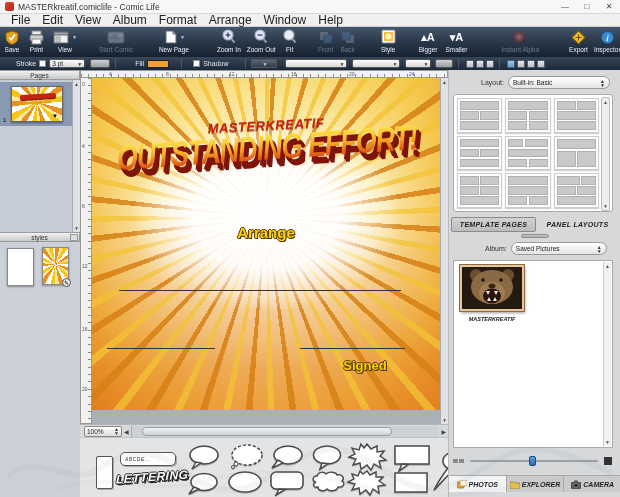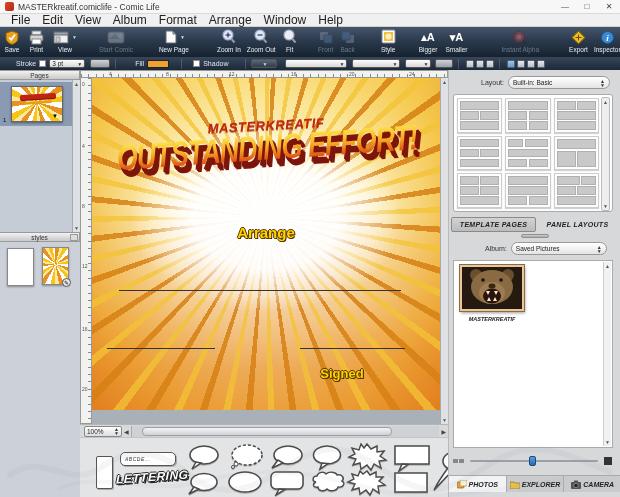--- a/index.html
+++ b/index.html
@@ -73,21 +73,21 @@
   }
   .cert-brand { position:absolute; left:0; right:0; top:40px; text-align:center; font-weight:bold; font-style:italic; font-size:13px; letter-spacing:.5px; color:#c32414; transform:rotate(-3deg); text-shadow:0 1px 0 rgba(120,20,5,.5); }
   .cert-title-wrap { position:absolute; left:4px; right:0; top:55px; height:60px; transform:rotate(-4deg); }
   .cert-title-wrap span { position:absolute; left:0; right:0; text-align:center; font-weight:900; font-style:italic; font-size:27px; letter-spacing:-1px; transform:scaleY(1.3); white-space:nowrap; }
   .t-sh { color:#7e150b; top:5px; left:4px !important; text-shadow:1px 1px 0 #7e150b,2px 2px 0 #7e150b; }
   .t-fg { top:0; background:linear-gradient(#ffe94a 12%,#f7a823 48%,#d4330f 88%); -webkit-background-clip:text; background-clip:text; color:transparent; }
   .comic-yellow { font-weight:bold; color:#ffd200; text-shadow:-1px 0 0 #5a3a00,1px 0 0 #5a3a00,0 -1px 0 #5a3a00,0 1px 0 #5a3a00,1px 1px 0 #3a2600; }
   .cert-awarded { position:absolute; left:0; right:0; top:146px; text-align:center; font-size:15px; }
   .cert-line { position:absolute; height:1px; background:#333; }
   .cert-date { position:absolute; left:30px; width:110px; top:280px; text-align:center; font-size:13px; }
-  .cert-signed { position:absolute; left:195px; width:110px; top:280px; text-align:center; font-size:13px;margin-top:8px; }
+  .cert-signed { position:absolute; left:218px; width:110px; top:280px; text-align:center; font-size:13px; }
 
   
   .canvas-vscroll { position:absolute; left:440px; top:78px; width:8px; height:346px; background:#dfe1e4; border-left:1px solid #aaa; }
   .canvas-status { position:absolute; left:80px; top:424px; width:368px; height:13px; background:#d7d9db; border-top:1px solid #b5b5b5; display:flex; align-items:center; }
   .zoom-box { width:38px; height:11px; background:linear-gradient(#fff,#ddd); border:1px solid #888; border-radius:2px; font-size:6.5px; color:#222; display:flex; align-items:center; justify-content:space-between; padding:0 2px; margin-left:4px; }
   .hscroll { flex:1; height:11px; background:#cfd2d5; border-left:1px solid #aaa; position:relative; }
   .hscroll .thumb { position:absolute; left:10px; top:1px; width:250px; height:9px; background:linear-gradient(#f2f3f4,#cfd2d5); border:1px solid #9aa0a6; border-radius:4px; }
   .arrow-glyph { font-size:6px; color:#444; padding:0 2px; }
 
   

